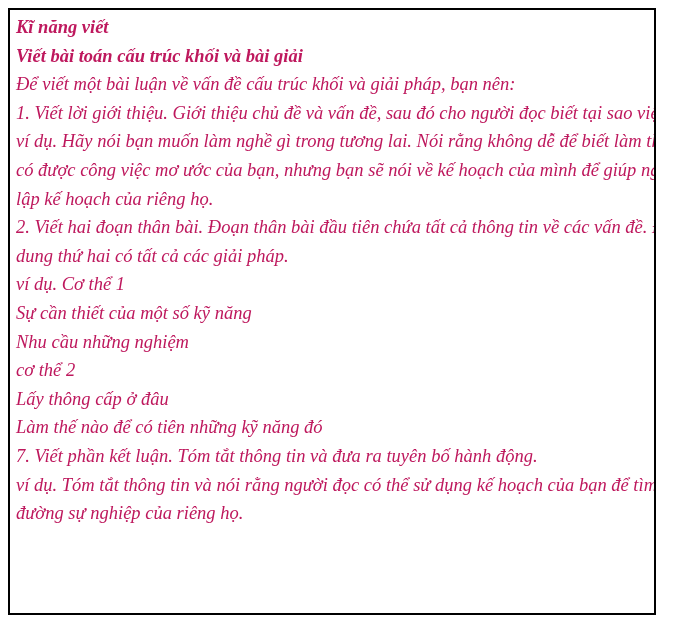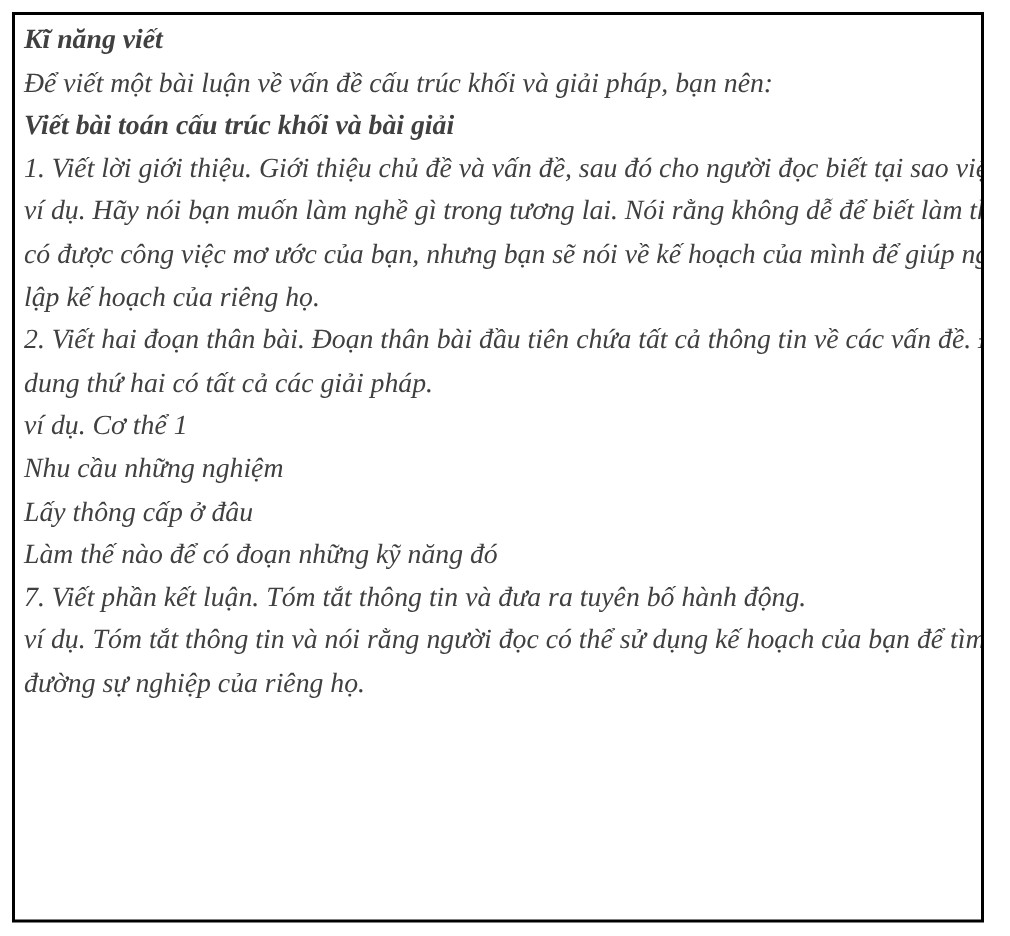--- a/index.html
+++ b/index.html
@@ -25,44 +25,46 @@
     border: 2px solid #000000;
     background: #ffffff;
     box-sizing: border-box;
     padding: 3px 6px 0 6px;
     overflow: hidden;
   }
   .text-line {
     font-style: italic;
     font-size: 18.5px;
     line-height: 28.6px;
-    color: #404040;
+    color: #be185d;
     white-space: nowrap;
     height: 28.6px;
   }
   .text-line.bold {
     font-weight: bold;
   }
 </style>
 </head>
 <body>
 
 <div class="page">
   <div class="doc-box">
 
   <div class="text-line bold">Kĩ năng viết</div>
+      <div class="text-line bold">Viết bài toán cấu trúc khối và bài giải</div>
       <div class="text-line">Để viết một bài luận về vấn đề cấu trúc khối và giải pháp, bạn nên:</div>
-      <div class="text-line bold">Viết bài toán cấu trúc khối và bài giải</div>
       <div class="text-line">1. Viết lời giới thiệu. Giới thiệu chủ đề và vấn đề, sau đó cho người đọc biết tại sao việc đọc lại</div>
       <div class="text-line">ví dụ. Hãy nói bạn muốn làm nghề gì trong tương lai. Nói rằng không dễ để biết làm thế nào để</div>
       <div class="text-line">có được công việc mơ ước của bạn, nhưng bạn sẽ nói về kế hoạch của mình để giúp người khác</div>
       <div class="text-line">lập kế hoạch của riêng họ.</div>
       <div class="text-line">2. Viết hai đoạn thân bài. Đoạn thân bài đầu tiên chứa tất cả thông tin về các vấn đề. Đoạn nội</div>
       <div class="text-line">dung thứ hai có tất cả các giải pháp.</div>
       <div class="text-line">ví dụ. Cơ thể 1</div>
+      <div class="text-line">Sự cần thiết của một số kỹ năng</div>
       <div class="text-line">Nhu cầu những nghiệm</div>
+      <div class="text-line">cơ thể 2</div>
       <div class="text-line">Lấy thông cấp ở đâu</div>
-      <div class="text-line">Làm thế nào để có đoạn những kỹ năng đó</div>
+      <div class="text-line">Làm thế nào để có tiên những kỹ năng đó</div>
       <div class="text-line">7. Viết phần kết luận. Tóm tắt thông tin và đưa ra tuyên bố hành động.</div>
       <div class="text-line">ví dụ. Tóm tắt thông tin và nói rằng người đọc có thể sử dụng kế hoạch của bạn để tìm ra con</div>
       <div class="text-line">đường sự nghiệp của riêng họ.</div>
     </div>
 </div>
 
 </body></html>

